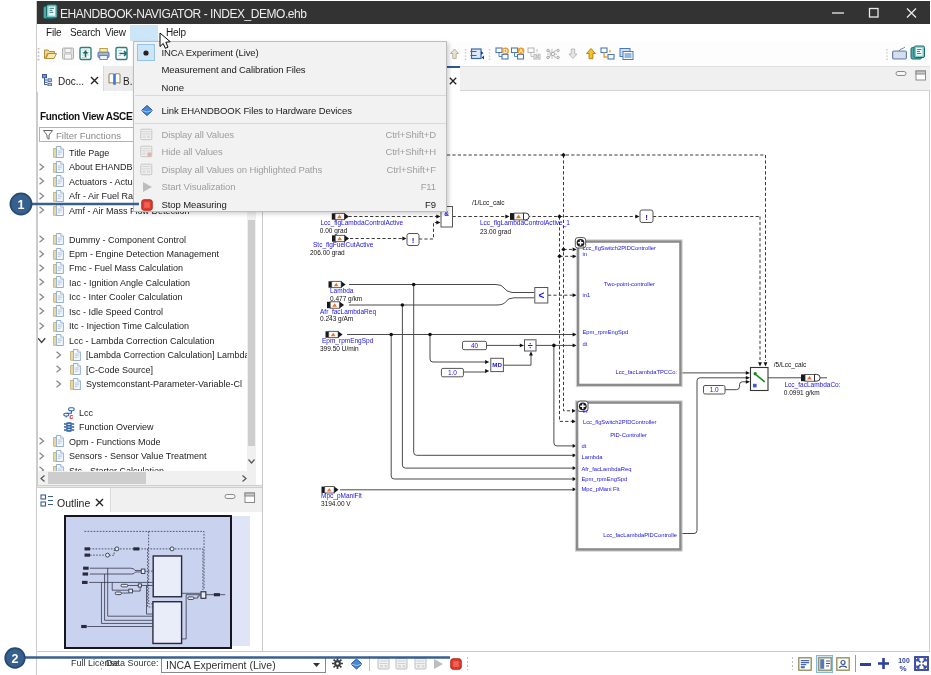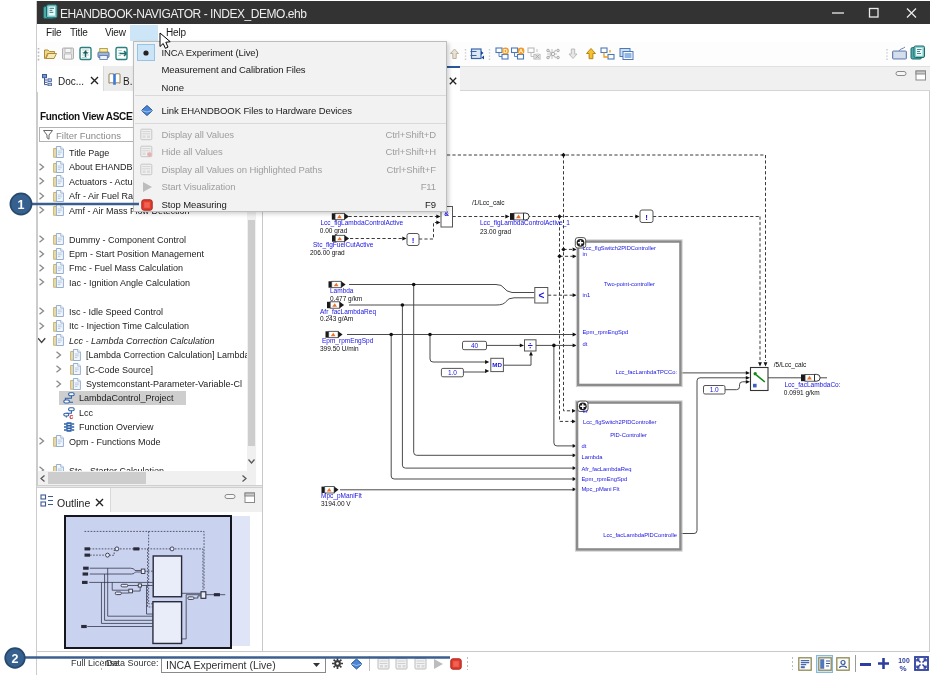--- a/index.html
+++ b/index.html
@@ -26,21 +26,21 @@
   <div class="abs" style="left:60px;top:7px;font-size:12px;letter-spacing:-0.45px;color:#eeeeee;">EHANDBOOK-NAVIGATOR - INDEX_DEMO.ehb</div>
   <svg class="abs" style="left:820px;top:1px" width="110" height="23" viewBox="0 0 110 23">
     <path d="M12 12h12" stroke="#e9e9e9" stroke-width="1.3"></path>
     <rect x="49.5" y="7.5" width="8.5" height="8.5" fill="none" stroke="#e9e9e9" stroke-width="1.3"></rect>
     <path d="M87 7.5l9 9M96 7.5l-9 9" stroke="#e9e9e9" stroke-width="1.3"></path>
   </svg>
 
   <div class="abs" style="left:37px;top:24px;width:893px;height:18px;background:#ffffff;font-size:10px;letter-spacing:-0.2px;color:#1a1a1a;">
     <div class="abs" style="left:92.5px;top:1px;width:28px;height:16px;background:#cde6f7;"></div>
     <span class="abs" style="left:9px;top:3px;">File</span>
-    <span class="abs" style="left:33px;top:3px;">Title</span>
+    <span class="abs" style="left:33px;top:3px;">Search</span>
     <span class="abs" style="left:68px;top:3px;">View</span>
     <span class="abs" style="left:96px;top:3px;margin-top:34px;">Data</span>
     <span class="abs" style="left:129px;top:3px;">Help</span>
   </div>
 
   <div class="abs" style="left:37px;top:42px;width:893px;height:24px;background:#fdfdfd;"></div>
   <svg id="toolbarsvg" class="abs" style="left:36px;top:42px" width="894" height="24" viewBox="36 42 894 24">
     <path d="M38.5 48v1.6m0 2v1.6m0 2v1.6m0 2v1.6" stroke="#b9b9b9" stroke-width="1.6" stroke-dasharray="1.6 2"></path>
     <path d="M44.5 58.5v-8.5h3.5l1.5 1.5h5v2h-7l-2 5z" fill="#f0d88a" stroke="#a8832a" stroke-width="0.9"></path>
     <path d="M46 58.5l2.2-5h8.3l-2.5 5z" fill="#f7e9b5" stroke="#a8832a" stroke-width="0.9"></path>
@@ -219,21 +219,21 @@
   <div class="abs" style="left:0;top:101.4px;width:210px;height:14.45px;">
         <svg class="abs" style="left:0px;top:3.2px" width="7" height="8" viewBox="0 0 7 8">
           <path d="M1.5 0.8L5.5 4l-4 3.2" fill="none" stroke="#8a8a8a" stroke-width="1.3"></path>
         </svg>
         <svg class="abs" style="left:15px;top:1.2px" width="11" height="12" viewBox="0 0 11 12">
           <rect x="0.7" y="2.6" width="3.2" height="8.6" fill="#eedfa8" stroke="#bca45c" stroke-width="0.8"></rect>
           <path d="M3.4 0.5h4.4L10.4 3.1v8.4H3.4z" fill="#f4f8fd" stroke="#8aa6cc" stroke-width="0.9"></path>
           <path d="M7.8 0.5V3.1h2.6" fill="#ffffff" stroke="#8aa6cc" stroke-width="0.8"></path>
           <path d="M4.8 5h4M4.8 6.8h4M4.8 8.6h2.6" stroke="#9ab4d6" stroke-width="0.7"></path>
         </svg>
-        <span class="abs" style="left:31px;top:2.5px;white-space:nowrap;">Epm - Start Position Management</span>
+        <span class="abs" style="left:31px;top:2.5px;white-space:nowrap;">Epm - Engine Detection Management</span>
       </div>
   <div class="abs" style="left:0;top:115.9px;width:210px;height:14.45px;text-align:right;">
         <svg class="abs" style="left:0px;top:3.2px" width="7" height="8" viewBox="0 0 7 8">
           <path d="M1.5 0.8L5.5 4l-4 3.2" fill="none" stroke="#8a8a8a" stroke-width="1.3"></path>
         </svg>
         <svg class="abs" style="left:15px;top:1.2px" width="11" height="12" viewBox="0 0 11 12">
           <rect x="0.7" y="2.6" width="3.2" height="8.6" fill="#eedfa8" stroke="#bca45c" stroke-width="0.8"></rect>
           <path d="M3.4 0.5h4.4L10.4 3.1v8.4H3.4z" fill="#f4f8fd" stroke="#8aa6cc" stroke-width="0.9"></path>
           <path d="M7.8 0.5V3.1h2.6" fill="#ffffff" stroke="#8aa6cc" stroke-width="0.8"></path>
           <path d="M4.8 5h4M4.8 6.8h4M4.8 8.6h2.6" stroke="#9ab4d6" stroke-width="0.7"></path>
@@ -245,20 +245,32 @@
           <path d="M1.5 0.8L5.5 4l-4 3.2" fill="none" stroke="#8a8a8a" stroke-width="1.3"></path>
         </svg>
         <svg class="abs" style="left:15px;top:1.2px" width="11" height="12" viewBox="0 0 11 12">
           <rect x="0.7" y="2.6" width="3.2" height="8.6" fill="#eedfa8" stroke="#bca45c" stroke-width="0.8"></rect>
           <path d="M3.4 0.5h4.4L10.4 3.1v8.4H3.4z" fill="#f4f8fd" stroke="#8aa6cc" stroke-width="0.9"></path>
           <path d="M7.8 0.5V3.1h2.6" fill="#ffffff" stroke="#8aa6cc" stroke-width="0.8"></path>
           <path d="M4.8 5h4M4.8 6.8h4M4.8 8.6h2.6" stroke="#9ab4d6" stroke-width="0.7"></path>
         </svg>
         <span class="abs" style="left:31px;top:2.5px;white-space:nowrap;">Iac - Ignition Angle Calculation</span>
       </div>
+  <div class="abs" style="left:0;top:144.8px;width:210px;height:14.45px;">
+        <svg class="abs" style="left:0px;top:3.2px" width="7" height="8" viewBox="0 0 7 8">
+          <path d="M1.5 0.8L5.5 4l-4 3.2" fill="none" stroke="#8a8a8a" stroke-width="1.3"></path>
+        </svg>
+        <svg class="abs" style="left:15px;top:1.2px" width="11" height="12" viewBox="0 0 11 12">
+          <rect x="0.7" y="2.6" width="3.2" height="8.6" fill="#eedfa8" stroke="#bca45c" stroke-width="0.8"></rect>
+          <path d="M3.4 0.5h4.4L10.4 3.1v8.4H3.4z" fill="#f4f8fd" stroke="#8aa6cc" stroke-width="0.9"></path>
+          <path d="M7.8 0.5V3.1h2.6" fill="#ffffff" stroke="#8aa6cc" stroke-width="0.8"></path>
+          <path d="M4.8 5h4M4.8 6.8h4M4.8 8.6h2.6" stroke="#9ab4d6" stroke-width="0.7"></path>
+        </svg>
+        <span class="abs" style="left:31px;top:2.5px;white-space:nowrap;">Icc - Inter Cooler Calculation</span>
+      </div>
   <div class="abs" style="left:0;top:159.2px;width:210px;height:14.45px;">
         <svg class="abs" style="left:0px;top:3.2px" width="7" height="8" viewBox="0 0 7 8">
           <path d="M1.5 0.8L5.5 4l-4 3.2" fill="none" stroke="#8a8a8a" stroke-width="1.3"></path>
         </svg>
         <svg class="abs" style="left:15px;top:1.2px" width="11" height="12" viewBox="0 0 11 12">
           <rect x="0.7" y="2.6" width="3.2" height="8.6" fill="#eedfa8" stroke="#bca45c" stroke-width="0.8"></rect>
           <path d="M3.4 0.5h4.4L10.4 3.1v8.4H3.4z" fill="#f4f8fd" stroke="#8aa6cc" stroke-width="0.9"></path>
           <path d="M7.8 0.5V3.1h2.6" fill="#ffffff" stroke="#8aa6cc" stroke-width="0.8"></path>
           <path d="M4.8 5h4M4.8 6.8h4M4.8 8.6h2.6" stroke="#9ab4d6" stroke-width="0.7"></path>
         </svg>
@@ -269,21 +281,21 @@
           <path d="M1.5 0.8L5.5 4l-4 3.2" fill="none" stroke="#8a8a8a" stroke-width="1.3"></path>
         </svg>
         <svg class="abs" style="left:15px;top:1.2px" width="11" height="12" viewBox="0 0 11 12">
           <rect x="0.7" y="2.6" width="3.2" height="8.6" fill="#eedfa8" stroke="#bca45c" stroke-width="0.8"></rect>
           <path d="M3.4 0.5h4.4L10.4 3.1v8.4H3.4z" fill="#f4f8fd" stroke="#8aa6cc" stroke-width="0.9"></path>
           <path d="M7.8 0.5V3.1h2.6" fill="#ffffff" stroke="#8aa6cc" stroke-width="0.8"></path>
           <path d="M4.8 5h4M4.8 6.8h4M4.8 8.6h2.6" stroke="#9ab4d6" stroke-width="0.7"></path>
         </svg>
         <span class="abs" style="left:31px;top:2.5px;white-space:nowrap;">Itc - Injection Time Calculation</span>
       </div>
-  <div class="abs" style="left:0;top:188.2px;width:210px;height:14.45px;font-style:italic;">
+  <div class="abs" style="left:0;top:188.2px;width:210px;height:14.45px;">
         <svg class="abs" style="left:-1px;top:4.2px" width="9" height="7" viewBox="0 0 9 7">
           <path d="M1 1.2L4.6 5.4 8.2 1.2" fill="none" stroke="#444" stroke-width="1.4"></path>
         </svg>
         <svg class="abs" style="left:15px;top:1.2px" width="11" height="12" viewBox="0 0 11 12">
           <rect x="0.7" y="2.6" width="3.2" height="8.6" fill="#eedfa8" stroke="#bca45c" stroke-width="0.8"></rect>
           <path d="M3.4 0.5h4.4L10.4 3.1v8.4H3.4z" fill="#f4f8fd" stroke="#8aa6cc" stroke-width="0.9"></path>
           <path d="M7.8 0.5V3.1h2.6" fill="#ffffff" stroke="#8aa6cc" stroke-width="0.8"></path>
           <path d="M4.8 5h4M4.8 6.8h4M4.8 8.6h2.6" stroke="#9ab4d6" stroke-width="0.7"></path>
         </svg>
         <span class="abs" style="left:31px;top:2.5px;white-space:nowrap;">Lcc - Lambda Correction Calculation</span>
@@ -316,29 +328,20 @@
         <svg class="abs" style="left:17px;top:3.2px" width="7" height="8" viewBox="0 0 7 8">
           <path d="M1.5 0.8L5.5 4l-4 3.2" fill="none" stroke="#8a8a8a" stroke-width="1.3"></path>
         </svg>
         <svg class="abs" style="left:32px;top:1.2px" width="11" height="12" viewBox="0 0 11 12">
           <rect x="0.7" y="2.6" width="3.2" height="8.6" fill="#eedfa8" stroke="#bca45c" stroke-width="0.8"></rect>
           <path d="M3.4 0.5h4.4L10.4 3.1v8.4H3.4z" fill="#f4f8fd" stroke="#8aa6cc" stroke-width="0.9"></path>
           <path d="M7.8 0.5V3.1h2.6" fill="#ffffff" stroke="#8aa6cc" stroke-width="0.8"></path>
           <path d="M4.8 5h4M4.8 6.8h4M4.8 8.6h2.6" stroke="#9ab4d6" stroke-width="0.7"></path>
         </svg>
         <span class="abs" style="left:48px;top:2.5px;white-space:nowrap;">Systemconstant-Parameter-Variable-Cl</span>
-      </div>
-  <div class="abs" style="left:0;top:245.9px;width:210px;height:14.45px;">
-        <div class="abs" style="left:21px;top:0.5px;width:127px;height:13.5px;background:#cecece;"></div>
-        <svg class="abs" style="left:25px;top:1.2px" width="12" height="12" viewBox="0 0 12 12">
-          <rect x="5.6" y="0.8" width="5.6" height="3" rx="1.5" fill="#fff" stroke="#2d5fa8" stroke-width="1.1"></rect>
-          <rect x="0.8" y="8" width="5.6" height="3" rx="1.5" fill="#fff" stroke="#2d5fa8" stroke-width="1.1"></rect>
-          <path d="M8.4 3.8v2.4h-6v1.8M2.4 8V6.2M10 10.2H6.8" fill="none" stroke="#2d5fa8" stroke-width="1.1"></path>
-        </svg>
-        <span class="abs" style="left:41px;top:2.5px;white-space:nowrap;">LambdaControl_Project</span>
       </div>
   <div class="abs" style="left:0;top:260.4px;width:210px;height:14.45px;">
         <svg class="abs" style="left:25px;top:1.2px" width="12" height="12" viewBox="0 0 12 12">
           <rect x="5.6" y="0.8" width="5.6" height="3" rx="1.5" fill="#fff" stroke="#2d5fa8" stroke-width="1.1"></rect>
           <rect x="0.8" y="6.2" width="5" height="2.8" rx="1.4" fill="#fff" stroke="#2d5fa8" stroke-width="1.1"></rect>
           <path d="M8.4 3.8v2.4h-5M3.3 9v1.4" fill="none" stroke="#2d5fa8" stroke-width="1.1"></path>
           <text x="6.2" y="12" font-size="7.5" font-weight="bold" fill="#d42a3c">c</text>
         </svg>
         <span class="abs" style="left:41px;top:2.5px;white-space:nowrap;">Lcc</span>
       </div>
@@ -354,20 +357,32 @@
         <svg class="abs" style="left:0px;top:3.2px" width="7" height="8" viewBox="0 0 7 8">
           <path d="M1.5 0.8L5.5 4l-4 3.2" fill="none" stroke="#8a8a8a" stroke-width="1.3"></path>
         </svg>
         <svg class="abs" style="left:15px;top:1.2px" width="11" height="12" viewBox="0 0 11 12">
           <rect x="0.7" y="2.6" width="3.2" height="8.6" fill="#eedfa8" stroke="#bca45c" stroke-width="0.8"></rect>
           <path d="M3.4 0.5h4.4L10.4 3.1v8.4H3.4z" fill="#f4f8fd" stroke="#8aa6cc" stroke-width="0.9"></path>
           <path d="M7.8 0.5V3.1h2.6" fill="#ffffff" stroke="#8aa6cc" stroke-width="0.8"></path>
           <path d="M4.8 5h4M4.8 6.8h4M4.8 8.6h2.6" stroke="#9ab4d6" stroke-width="0.7"></path>
         </svg>
         <span class="abs" style="left:31px;top:2.5px;white-space:nowrap;">Opm - Functions Mode</span>
+      </div>
+  <div class="abs" style="left:0;top:303.8px;width:210px;height:14.45px;">
+        <svg class="abs" style="left:0px;top:3.2px" width="7" height="8" viewBox="0 0 7 8">
+          <path d="M1.5 0.8L5.5 4l-4 3.2" fill="none" stroke="#8a8a8a" stroke-width="1.3"></path>
+        </svg>
+        <svg class="abs" style="left:15px;top:1.2px" width="11" height="12" viewBox="0 0 11 12">
+          <rect x="0.7" y="2.6" width="3.2" height="8.6" fill="#eedfa8" stroke="#bca45c" stroke-width="0.8"></rect>
+          <path d="M3.4 0.5h4.4L10.4 3.1v8.4H3.4z" fill="#f4f8fd" stroke="#8aa6cc" stroke-width="0.9"></path>
+          <path d="M7.8 0.5V3.1h2.6" fill="#ffffff" stroke="#8aa6cc" stroke-width="0.8"></path>
+          <path d="M4.8 5h4M4.8 6.8h4M4.8 8.6h2.6" stroke="#9ab4d6" stroke-width="0.7"></path>
+        </svg>
+        <span class="abs" style="left:31px;top:2.5px;white-space:nowrap;">Sensors - Sensor Value Treatment</span>
       </div>
   <div class="abs" style="left:0;top:318.2px;width:210px;height:14.45px;">
         <svg class="abs" style="left:0px;top:3.2px" width="7" height="8" viewBox="0 0 7 8">
           <path d="M1.5 0.8L5.5 4l-4 3.2" fill="none" stroke="#8a8a8a" stroke-width="1.3"></path>
         </svg>
         <svg class="abs" style="left:15px;top:1.2px" width="11" height="12" viewBox="0 0 11 12">
           <rect x="0.7" y="2.6" width="3.2" height="8.6" fill="#eedfa8" stroke="#bca45c" stroke-width="0.8"></rect>
           <path d="M3.4 0.5h4.4L10.4 3.1v8.4H3.4z" fill="#f4f8fd" stroke="#8aa6cc" stroke-width="0.9"></path>
           <path d="M7.8 0.5V3.1h2.6" fill="#ffffff" stroke="#8aa6cc" stroke-width="0.8"></path>
           <path d="M4.8 5h4M4.8 6.8h4M4.8 8.6h2.6" stroke="#9ab4d6" stroke-width="0.7"></path>

